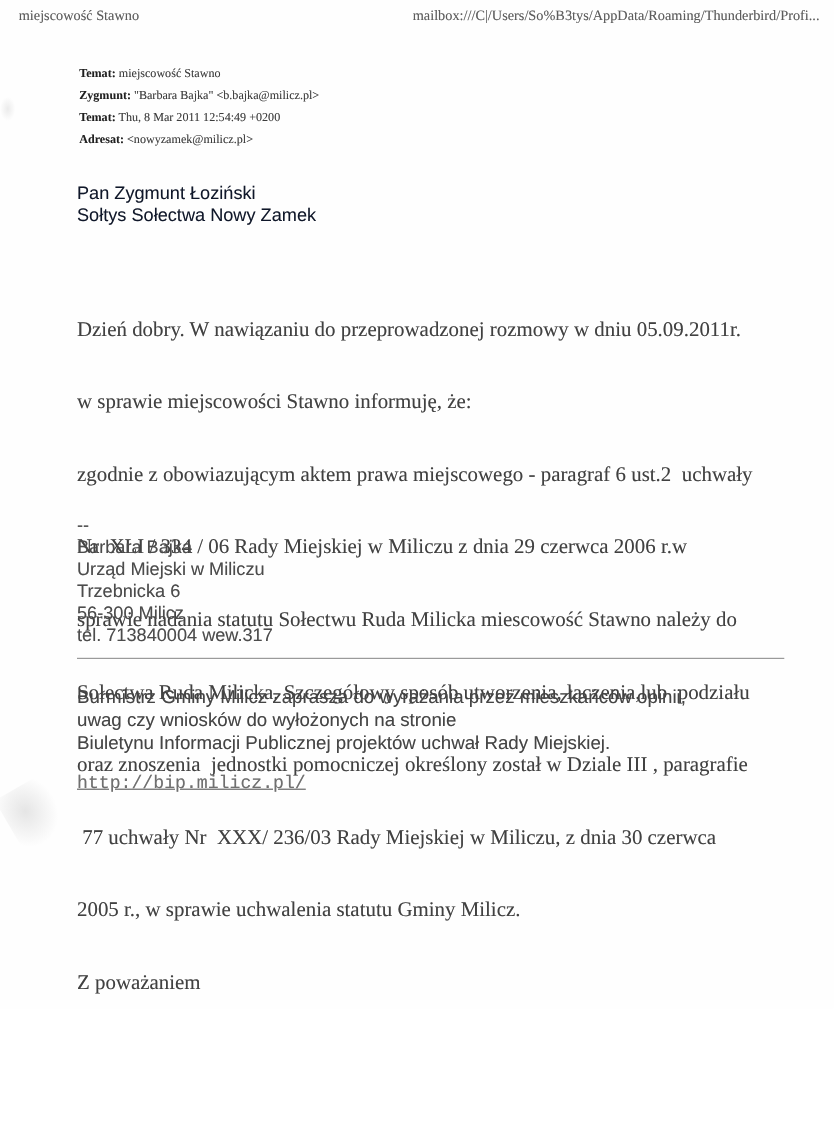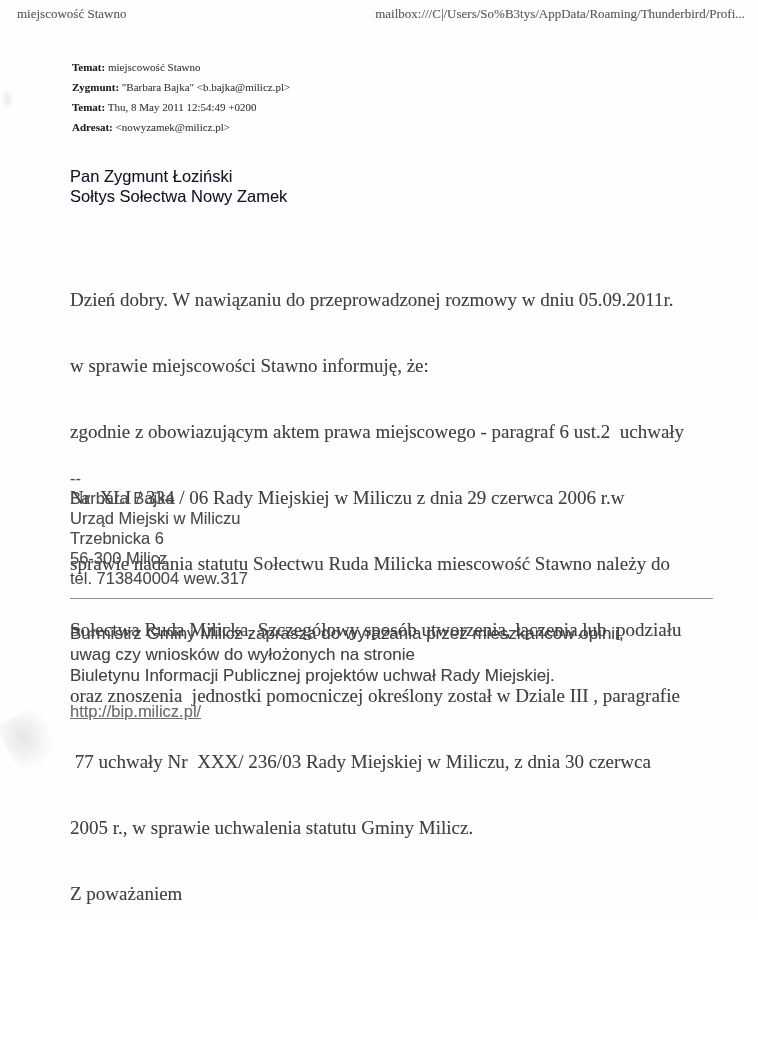--- a/index.html
+++ b/index.html
@@ -53,21 +53,21 @@
     position: absolute; top: 598px; left: 70px; width: 643px; height: 0;
     border: none; border-top: 1.5px solid #909090;
   }
   .footer-note {
     position: absolute; top: 623px; left: 70px;
     font-family: "Liberation Sans", sans-serif;
     font-size: 17px; line-height: 21px; color: #454545;
   }
   .bip-link {
     position: absolute; top: 702px; left: 70px;
-    font-family: Liberation Sans, sans-serif;
+    font-family: Liberation Mono, monospace;
     font-size: 16.5px; color: #6f6f6f;
     text-decoration: underline; cursor: pointer;
   }
 
   
   .smudge-1 {
     position: absolute; top: 712px; left: 6px; width: 48px; height: 56px;
     background: radial-gradient(ellipse at 40% 40%, rgba(140,140,140,0.22), rgba(140,140,140,0) 70%);
     transform: rotate(-30deg);
   }
@@ -86,21 +86,21 @@
 <div class="page">
 
   <div class="print-header soft">
     <span>miejscowość Stawno</span>
     <span>mailbox:///C|/Users/So%B3tys/AppData/Roaming/Thunderbird/Profi...</span>
   </div>
 
   <div class="email-headers soft">
     <div><span class="lbl">Temat:</span> <span>miejscowość Stawno</span></div>
     <div><span class="lbl">Zygmunt:</span> <span>"Barbara Bajka" &lt;b.bajka@milicz.pl&gt;</span></div>
-    <div><span class="lbl">Temat:</span> <span>Thu, 8 May 2011 12:54:49 +0200</span></div>
+    <div><span class="lbl">Temat:</span> <span>Thu, 8 Mar 2011 12:54:49 +0200</span></div>
     <div><span class="lbl">Adresat:</span> <span>&lt;nowyzamek@milicz.pl&gt;</span></div>
   </div>
 
   <div class="recipient soft">
     <div>Pan Zygmunt Łoziński</div>
     <div>Sołtys Sołectwa Nowy Zamek</div>
   </div>
 
   <div class="body-par soft">
     <div>Dzień dobry. W nawiązaniu do przeprowadzonej rozmowy w dniu 05.09.2011r.</div>

